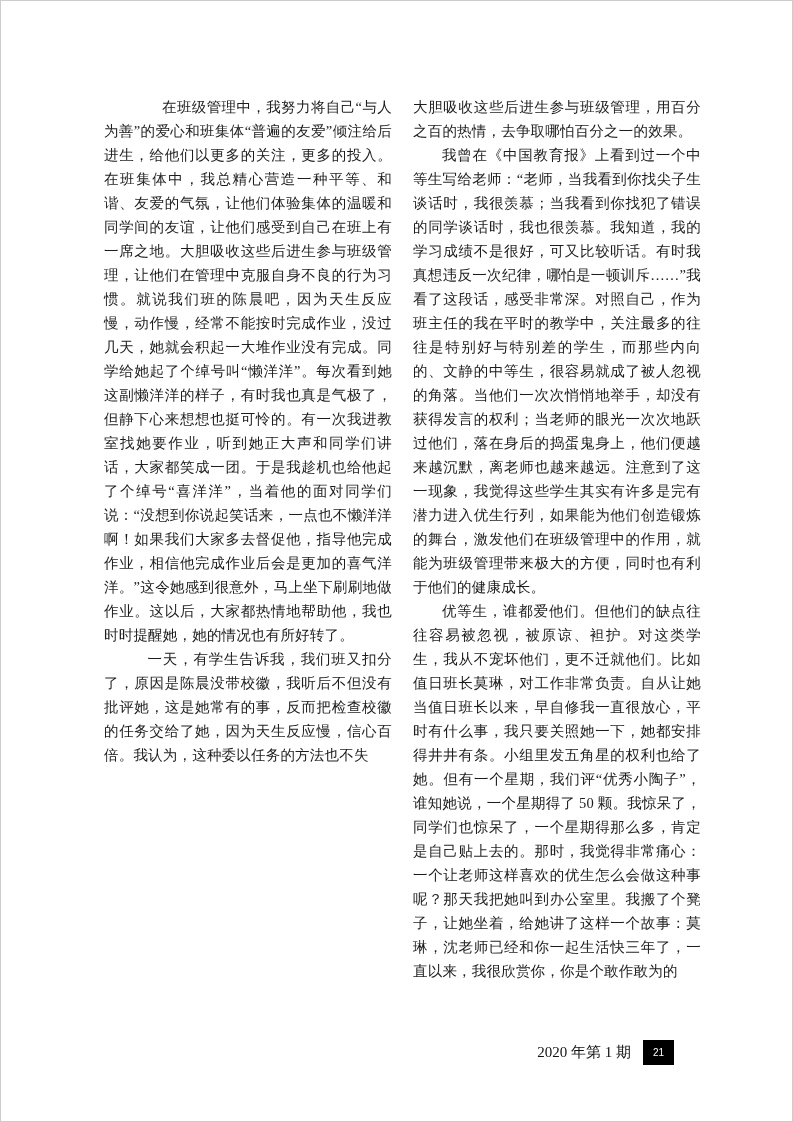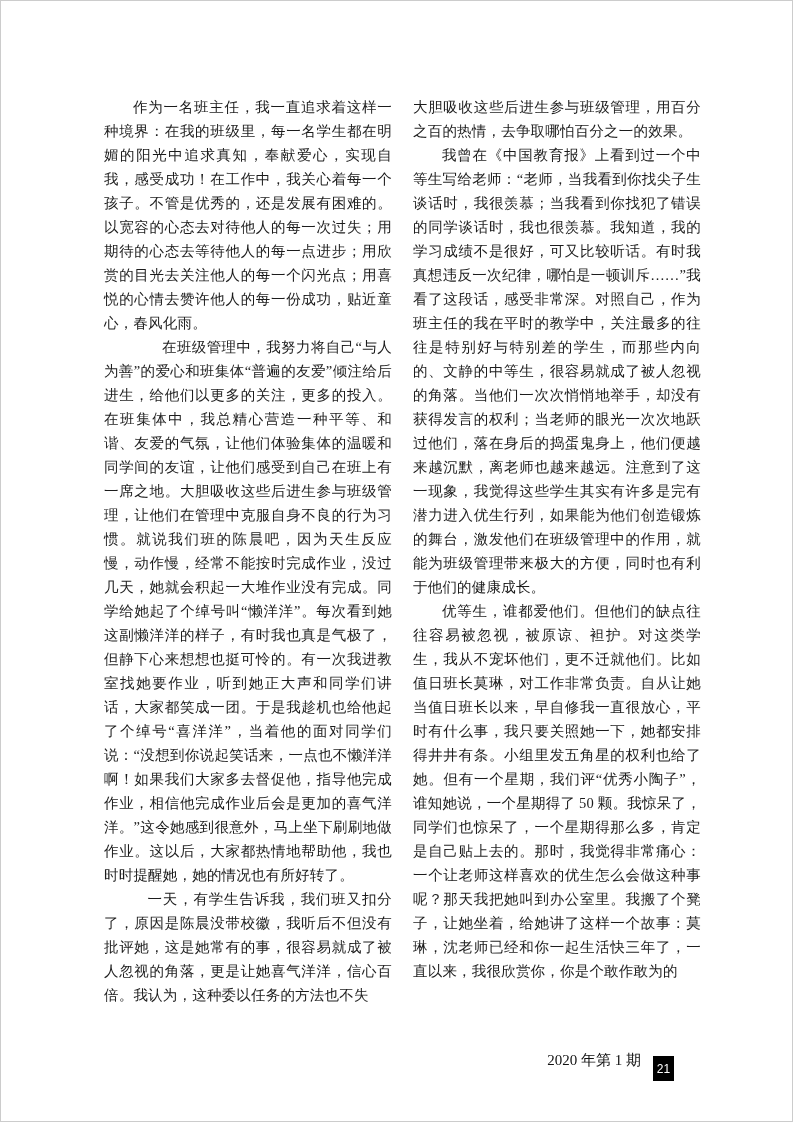--- a/index.html
+++ b/index.html
@@ -49,43 +49,41 @@
     display: flex;
     align-items: center;
     gap: 12px;
   }
   .issue {
     font-size: 15px;
     color: #111111;
     white-space: nowrap;
   }
   .pagebox {
-    width: 21px;
+    width: 31px;
     height: 25px;
     background: #000000;
     color: #ffffff;
     display: flex;
     align-items: center;
     justify-content: center;
-    font-size: 12px;
+    font-size: 10px;
     font-family: "Liberation Sans", "DejaVu Sans", sans-serif;
-    margin-top: 16px;
   }
 </style>
 </head>
 <body>
 
 <div class="page">
 
   <div class="content">
 
     <div class="col">
-      <p class="indent-2">作为一名班主任，我一直追求着这样一种境界：在我的班级里，每一名学生都在明媚的阳光中追求真知，奉献爱心，实现自我，感受成功！在工作中，我关心着每一个孩子。不管是优秀的，还是发展有困难的。以宽容的心态去对待他人的每一次过失；用期待的心态去等待他人的每一点进步；用欣赏的目光去关注他人的每一个闪光点；用喜悦的心情去赞许他人的每一份成功，贴近童心，春风化雨。</p>
       <p class="indent-4">在班级管理中，我努力将自己“与人为善”的爱心和班集体“普遍的友爱”倾注给后进生，给他们以更多的关注，更多的投入。在班集体中，我总精心营造一种平等、和谐、友爱的气氛，让他们体验集体的温暖和同学间的友谊，让他们感受到自己在班上有一席之地。大胆吸收这些后进生参与班级管理，让他们在管理中克服自身不良的行为习惯。就说我们班的陈晨吧，因为天生反应慢，动作慢，经常不能按时完成作业，没过几天，她就会积起一大堆作业没有完成。同学给她起了个绰号叫“懒洋洋”。每次看到她这副懒洋洋的样子，有时我也真是气极了，但静下心来想想也挺可怜的。有一次我进教室找她要作业，听到她正大声和同学们讲话，大家都笑成一团。于是我趁机也给他起了个绰号“喜洋洋”，当着他的面对同学们说：“没想到你说起笑话来，一点也不懒洋洋啊！如果我们大家多去督促他，指导他完成作业，相信他完成作业后会是更加的喜气洋洋。”这令她感到很意外，马上坐下刷刷地做作业。这以后，大家都热情地帮助他，我也时时提醒她，她的情况也有所好转了。</p>
-      <p class="indent-3">一天，有学生告诉我，我们班又扣分了，原因是陈晨没带校徽，我听后不但没有批评她，这是她常有的事，很容易就成了被人忽视的角落，更是让她喜气洋洋，信心百倍。我认为，这种委以任务的方法也不失</p>
+      <p class="indent-3">一天，有学生告诉我，我们班又扣分了，原因是陈晨没带校徽，我听后不但没有批评她，这是她常有的事，反而把检查校徽的任务交给了她，因为天生反应慢，信心百倍。我认为，这种委以任务的方法也不失</p>
     </div>
 
     <div class="col">
       <p class="indent-0">大胆吸收这些后进生参与班级管理，用百分之百的热情，去争取哪怕百分之一的效果。</p>
       <p class="indent-2">我曾在《中国教育报》上看到过一个中等生写给老师：“老师，当我看到你找尖子生谈话时，我很羡慕；当我看到你找犯了错误的同学谈话时，我也很羡慕。我知道，我的学习成绩不是很好，可又比较听话。有时我真想违反一次纪律，哪怕是一顿训斥……”我看了这段话，感受非常深。对照自己，作为班主任的我在平时的教学中，关注最多的往往是特别好与特别差的学生，而那些内向的、文静的中等生，很容易就成了被人忽视的角落。当他们一次次悄悄地举手，却没有获得发言的权利；当老师的眼光一次次地跃过他们，落在身后的捣蛋鬼身上，他们便越来越沉默，离老师也越来越远。注意到了这一现象，我觉得这些学生其实有许多是完有潜力进入优生行列，如果能为他们创造锻炼的舞台，激发他们在班级管理中的作用，就能为班级管理带来极大的方便，同时也有利于他们的健康成长。</p>
       <p class="indent-2">优等生，谁都爱他们。但他们的缺点往往容易被忽视，被原谅、袒护。对这类学生，我从不宠坏他们，更不迁就他们。比如值日班长莫琳，对工作非常负责。自从让她当值日班长以来，早自修我一直很放心，平时有什么事，我只要关照她一下，她都安排得井井有条。小组里发五角星的权利也给了她。但有一个星期，我们评“优秀小陶子”，谁知她说，一个星期得了 50 颗。我惊呆了，同学们也惊呆了，一个星期得那么多，肯定是自己贴上去的。那时，我觉得非常痛心：一个让老师这样喜欢的优生怎么会做这种事呢？那天我把她叫到办公室里。我搬了个凳子，让她坐着，给她讲了这样一个故事：莫琳，沈老师已经和你一起生活快三年了，一直以来，我很欣赏你，你是个敢作敢为的</p>
     </div>
 
   </div>
 

